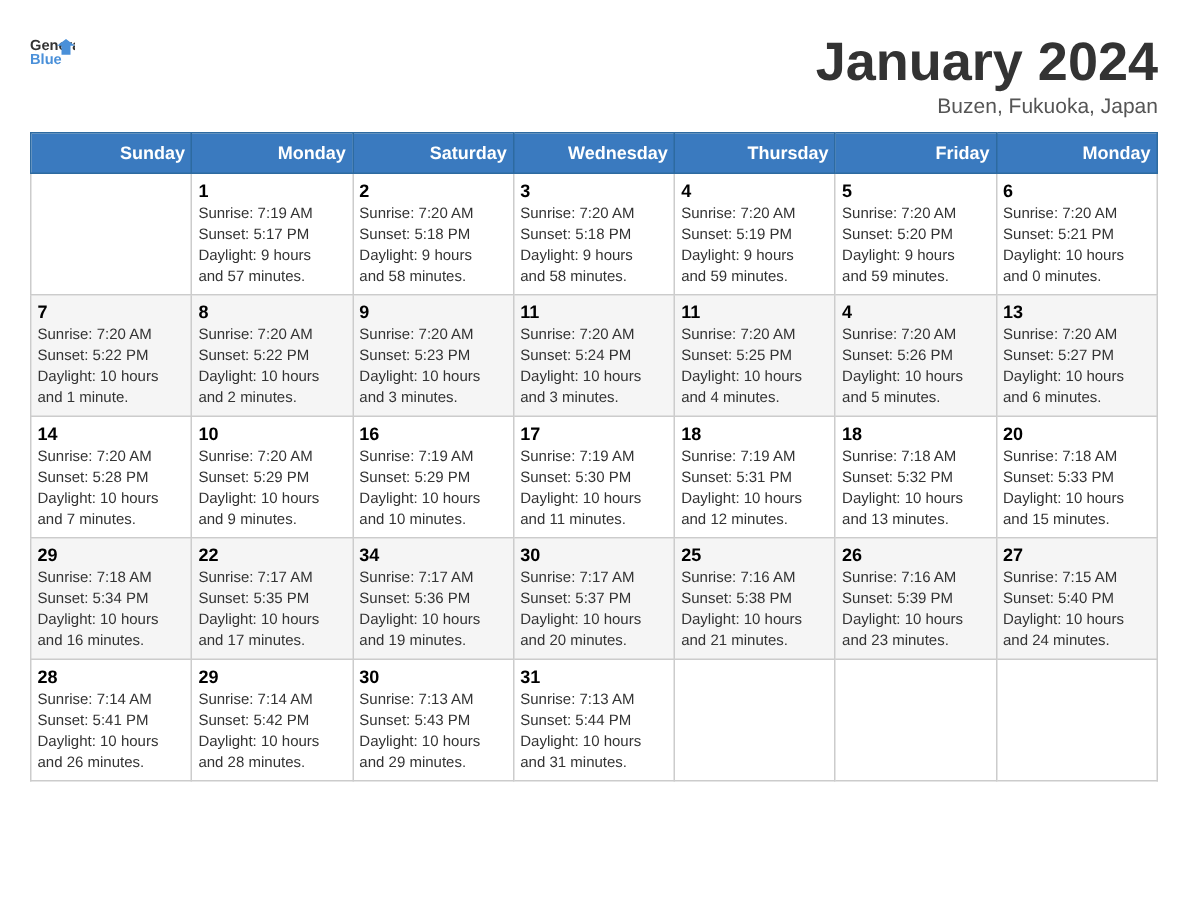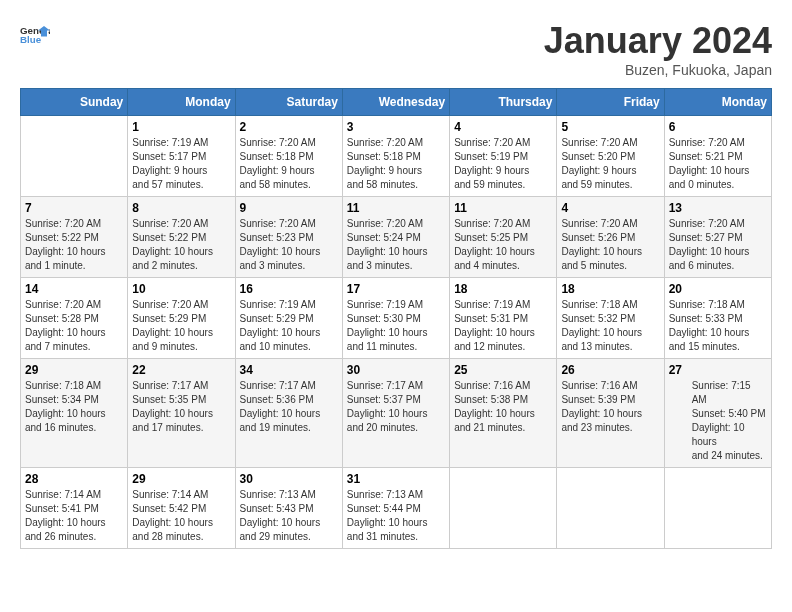--- a/index.html
+++ b/index.html
@@ -293,21 +293,21 @@
         </td>
         <td>
           <div class="day-number">26</div>
           <div class="day-info" style="white-space: pre-line;">Sunrise: 7:16 AM
 Sunset: 5:39 PM
 Daylight: 10 hours
 and 23 minutes.</div>
         </td>
         <td>
           <div class="day-number">27</div>
-          <div class="day-info" style="white-space: pre-line; margin-left: 23px;">Sunrise: 7:15 AM
+          <div class="day-info" style="white-space: pre-line;">Sunrise: 7:15 AM
 Sunset: 5:40 PM
 Daylight: 10 hours
 and 24 minutes.</div>
         </td>
       </tr>
       <tr>
         <td>
           <div class="day-number">28</div>
           <div class="day-info" style="white-space: pre-line;">Sunrise: 7:14 AM
 Sunset: 5:41 PM

